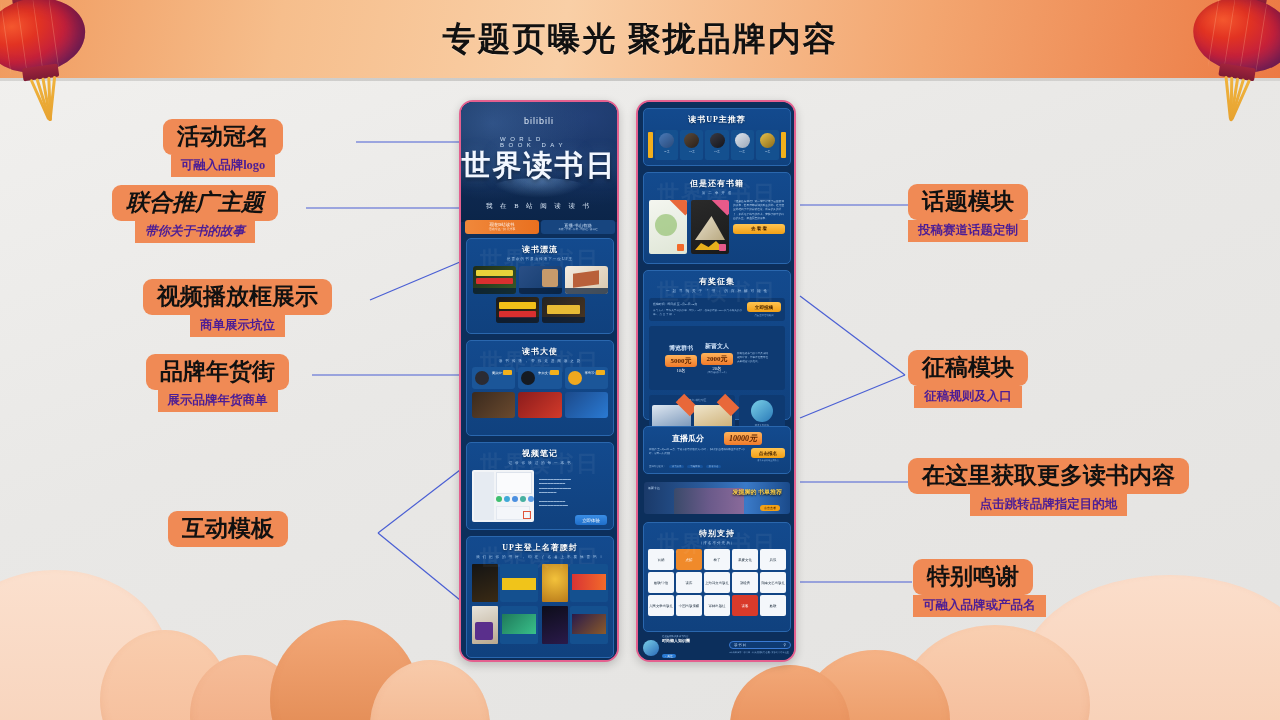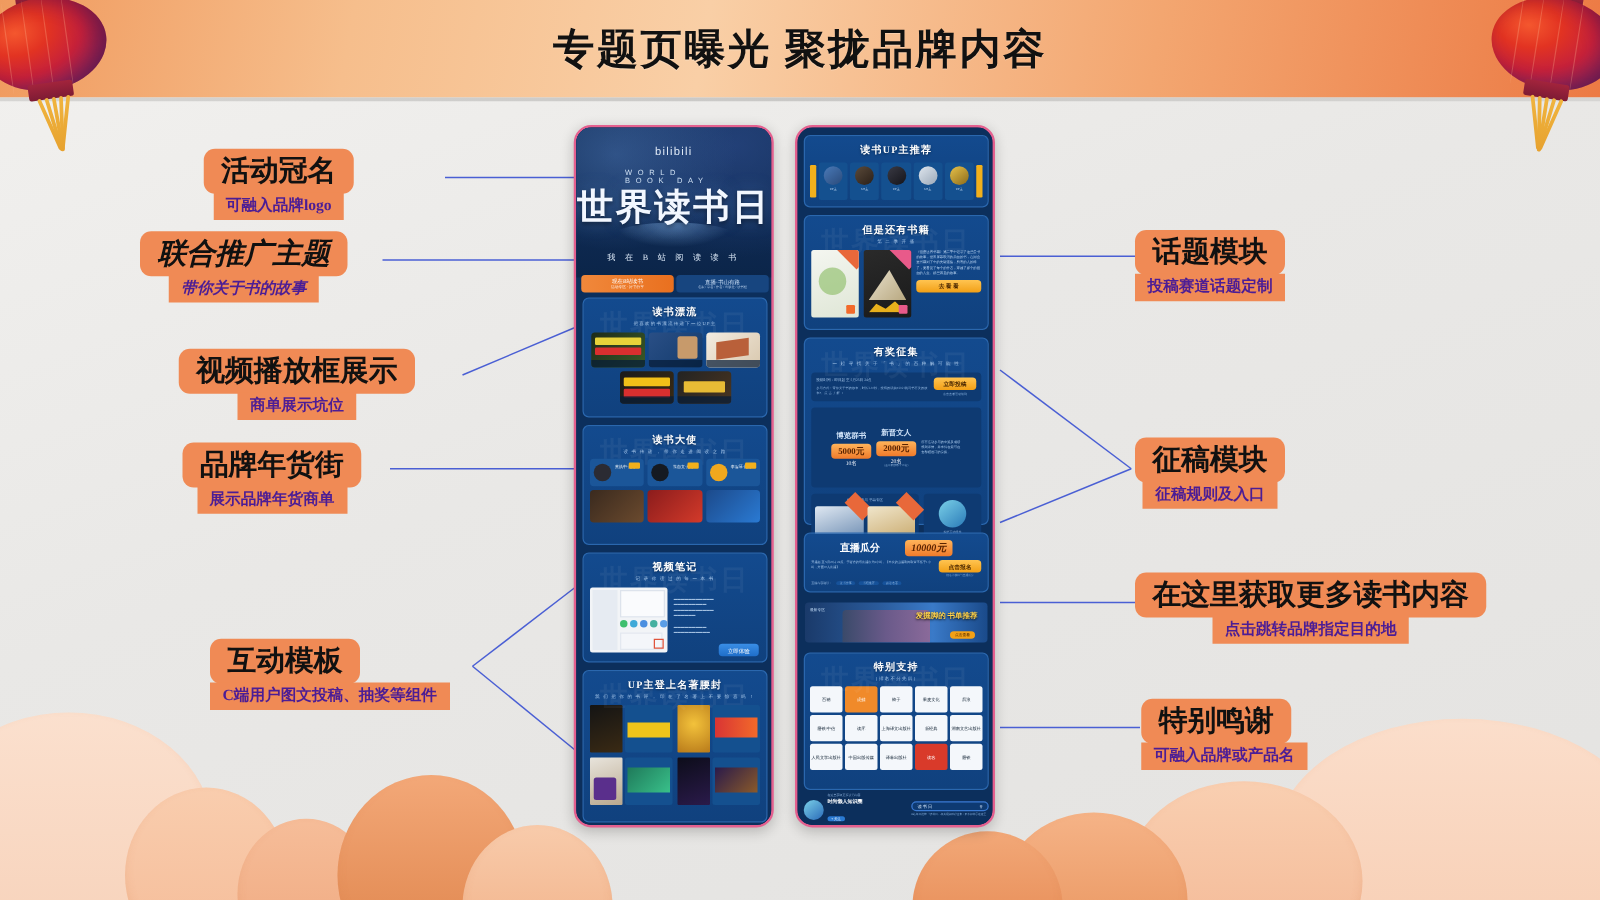--- a/index.html
+++ b/index.html
@@ -566,21 +566,20 @@
     <div class="subwrap"><div class="sub">商单展示坑位</div></div>
   </div>
 
   <div class="callout l" style="left:146px; top:354px;">
     <div class="pill">品牌年货街</div>
     <div class="subwrap"><div class="sub">展示品牌年货商单</div></div>
   </div>
 
   <div class="callout l" style="left:168px; top:511px;">
     <div class="pill">互动模板</div>
-    <div class="subwrap"><div class="sub">C端用户图文投稿、抽奖等组件</div></div>
   </div>
 
   <div class="callout r" style="left:908px; top:184px;">
     <div class="pill">话题模块</div>
     <div class="subwrap"><div class="sub">投稿赛道话题定制</div></div>
   </div>
 
   <div class="callout r" style="left:908px; top:350px;">
     <div class="pill">征稿模块</div>
     <div class="subwrap"><div class="sub">征稿规则及入口</div></div>

